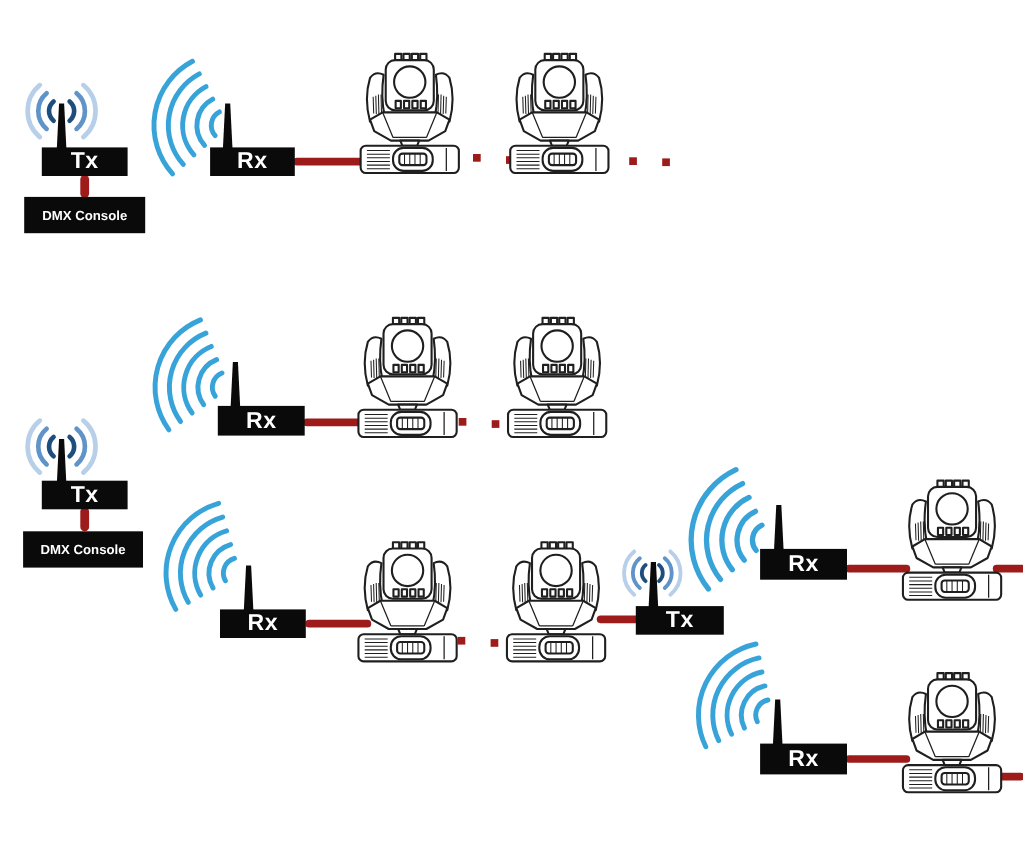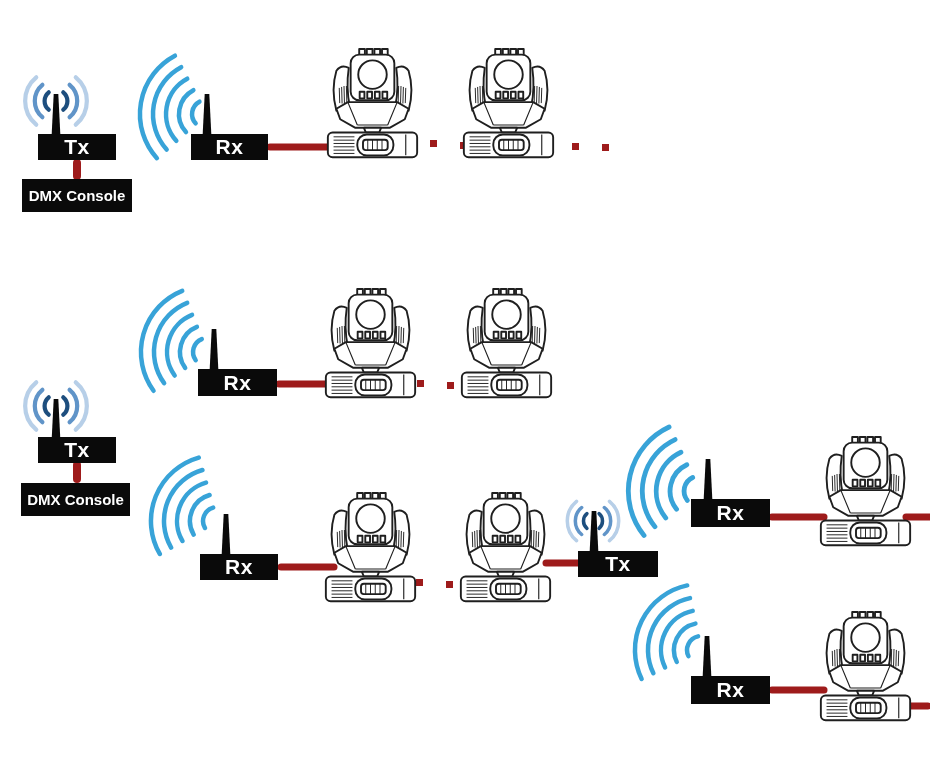--- a/index.html
+++ b/index.html
@@ -14,21 +14,21 @@
   .nodebox{
     position:absolute;
     background:var(--box-black,#0a0a0a);
     color:var(--label-text,#fff);
     font-weight:700;
     display:flex;align-items:center;justify-content:center;
     letter-spacing:.5px;
     user-select:none;
   }
   .lbl-lg{font-size:21px;}
-  .lbl-sm{font-size:15px;letter-spacing:0;}
+  .lbl-sm{font-size:12px;letter-spacing:0;}
   .art{fill:#fff;stroke:var(--ink,#1f1f1f);stroke-width:2;stroke-linejoin:round;}
   .hatch{fill:none;stroke:var(--ink,#1f1f1f);stroke-width:1;}
   .thin{fill:none;stroke:var(--ink,#1f1f1f);stroke-width:1.2;}
   .beam-arc{fill:none;stroke:var(--beam-blue,#38a3d8);stroke-width:4.5;stroke-linecap:round;}
   .bc{fill:none;stroke-linecap:round;stroke-width:2.6;}
   .bc-in{stroke:var(--bcast-inner,#1d4e7e);}
   .bc-mid{stroke:var(--bcast-mid,#6094c8);}
   .bc-out{stroke:var(--bcast-outer,#b7cfe8);}
   .wire{stroke:var(--wire-red,#9e1b1b);stroke-width:7;stroke-linecap:round;}
   .wire-v{stroke:var(--wire-red,#9e1b1b);stroke-width:8;stroke-linecap:round;}

